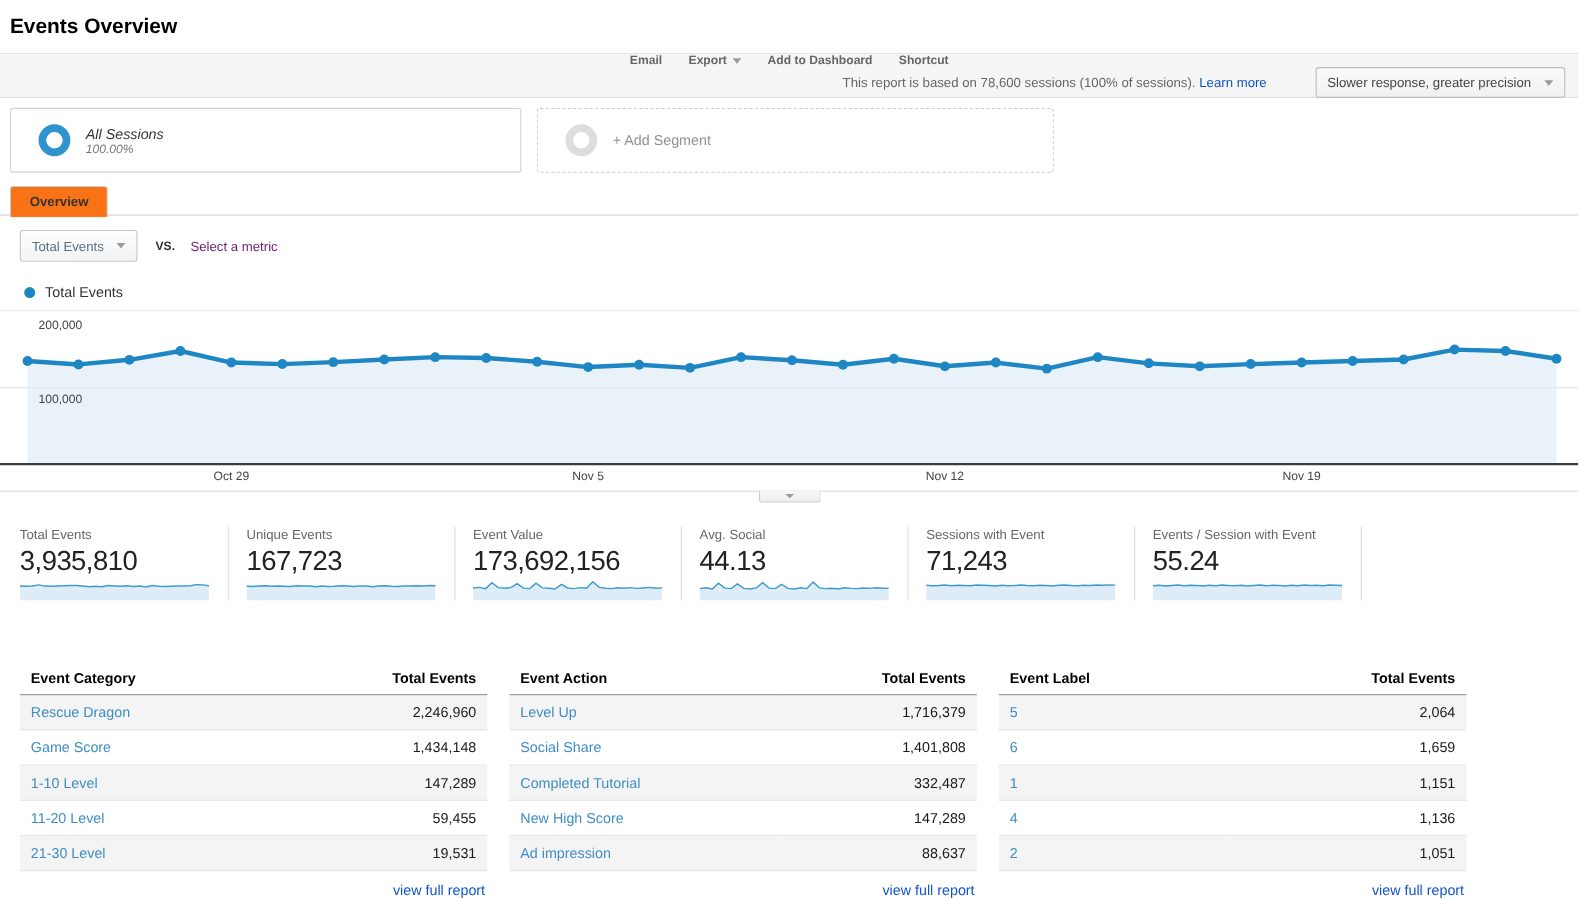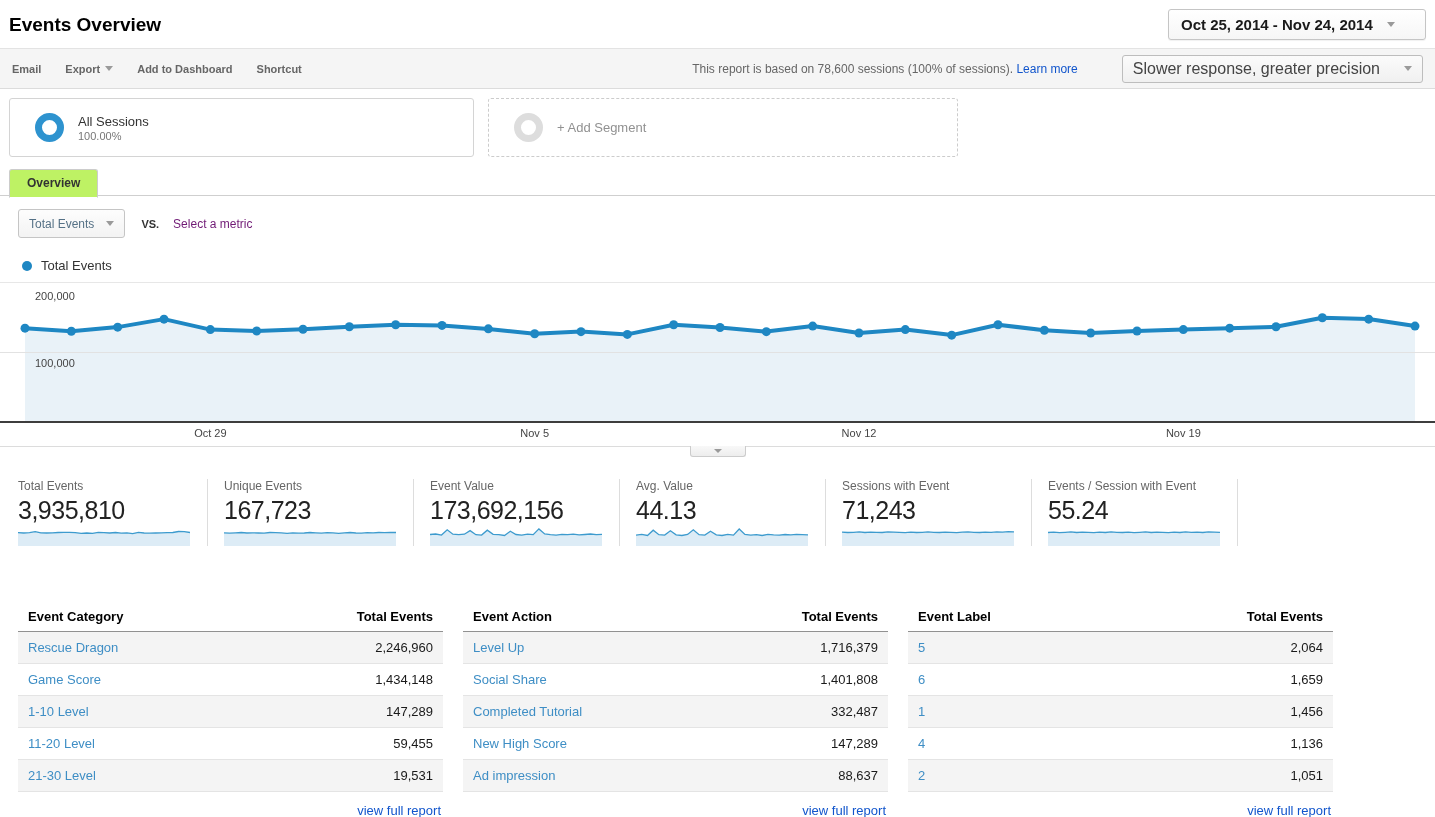--- a/index.html
+++ b/index.html
@@ -13,46 +13,46 @@
     display:flex; align-items:center; padding:0 9px 0 12px;
     border:1px solid #c5c5c5; border-radius:3px; background:linear-gradient(#fff,#f6f6f6);
     box-shadow:0 1px 1px rgba(0,0,0,.06); cursor:pointer; }
   .date-text { font-size:15px; font-weight:bold; color:#1a1a1a; }
   .caret { display:inline-block; width:0; height:0; border-left:4px solid transparent;
     border-right:4px solid transparent; border-top:5px solid #9a9a9a; }
   .date-box .caret { margin-left:14px; }
 
   
   .toolbar { height:41px; background:#f5f5f5; border-top:1px solid #e3e3e3; border-bottom:1px solid #dcdcdc;
-    display:flex; align-items:center; padding:0 12px; }
+    display:flex; align-items:center; padding:0 12px;flex-direction:column; }
   .tool-actions { display:flex; align-items:center; gap:24px; }
   .tool-link { font-size:11px; font-weight:bold; color:#666; cursor:pointer; display:flex; align-items:center; gap:5px; }
   .toolbar-right { margin-left:auto; display:flex; align-items:center; }
   .report-basis { font-size:12px; color:#666; margin-right:44px; }
   .report-basis a { color:#15c; }
-  .precision-btn { display:flex; align-items:center; gap:24px; height:28px; padding:0 10px;
+  .precision-btn { display:flex; align-items:center; gap:12px; height:28px; padding:0 10px;
     border:1px solid #bdbdbd; border-radius:3px; background:linear-gradient(#fbfbfb,#f0f0f0);
-    font-size:16px; color:#444; cursor:pointer; }
+    font-size:12px; color:#444; cursor:pointer; }
 
   
   .segments { display:flex; gap:14px; padding:9px 9px 11px 9px; background:#fff; }
   .segment-box { width:465px; height:59px; border:1px solid #d4d4d4; border-radius:3px; background:#fff;
-    display:flex; align-items:center; padding-left:25px; cursor:pointer; }
+    display:flex; align-items:center; padding-left:25px; cursor:pointer;font-style:italic; }
   .segment-add { width:470px; height:59px; border:1px dashed #ccc; border-radius:3px;
     display:flex; align-items:center; padding-left:25px; color:#999; cursor:pointer; }
   .donut { width:29px; height:29px; border-radius:50%; border:7px solid #2e93cf; flex:0 0 auto; }
   .donut.gray { border-color:#ddd; }
   .segment-text { margin-left:14px; }
   .segment-name { font-size:13px; color:#333; }
   .segment-pct { font-size:11px; color:#777; margin-top:1px; }
   .add-label { font-size:13px; color:#919191; margin-left:14px; }
 
   
   .tab-row { padding-left:9px; border-bottom:1px solid #cfcfcf; height:28px; }
-  .tab { display:inline-block; padding:6px 17px 7px; background:#bef264; border:1px solid #ccc; border-bottom:1px solid #fff;
+  .tab { display:inline-block; padding:6px 17px 7px; background:#f97316; border:1px solid #ccc; border-bottom:1px solid #fff;
     border-radius:3px 3px 0 0; font-size:12px; font-weight:bold; color:#333; position:relative; top:1px; cursor:pointer; }
 
   
   .metric-row { display:flex; align-items:center; padding:13px 10px 10px 18px; }
   .metric-select { display:flex; align-items:center; gap:12px; height:29px; padding:0 10px;
     border:1px solid #c5c5c5; border-radius:3px; background:linear-gradient(#fdfdfd,#f3f3f3);
     font-size:12px; color:#557186; cursor:pointer; }
   .vs-label { font-size:11px; font-weight:bold; color:#333; text-transform:uppercase; margin:0 14px 0 16px; }
   .select-metric-link { font-size:12px; color:#701a75; cursor:pointer; }
   .granularity { margin-left:auto; margin-right:10px; display:flex; border:1px solid #bdbdbd; border-radius:3px; overflow:hidden; }
@@ -98,24 +98,20 @@
   td.label a { color:#3e8ec5; cursor:pointer; }
   td.value { text-align:right; color:#1a1a1a; }
   .vfr { text-align:right; padding:9px 2px 0 0; }
   .vfr a { font-size:13px; color:#15c; cursor:pointer; }
 </style>
 </head>
 <body>
 
 <div class="top-header">
   <div class="page-title">Events Overview</div>
-  <div class="date-box">
-    <span class="date-text">Oct 25, 2014 - Nov 24, 2014</span>
-    <span class="caret"></span>
-  </div>
 </div>
 
 <div class="toolbar">
   <div class="tool-actions">
     <span class="tool-link">
         <span>Email</span>
       </span>
     <span class="tool-link">
         <span>Export</span>
         <span class="caret"></span>
@@ -246,21 +242,21 @@
     </div>
     <div class="stat">
       <div class="stat-label">Event Value</div>
       <div class="stat-value">173,692,156</div>
       <svg width="172" height="21">
         <path d="M 0.0,9.5 L 5.7,9.0 L 11.5,10.1 L 17.2,4.8 L 22.9,9.2 L 28.7,9.7 L 34.4,9.2 L 40.1,5.6 L 45.9,9.7 L 51.6,10.1 L 57.3,5.2 L 63.1,9.4 L 68.8,9.7 L 74.5,10.5 L 80.3,6.3 L 86.0,9.5 L 91.7,10.1 L 97.5,9.2 L 103.2,9.7 L 108.9,3.9 L 114.7,9.0 L 120.4,9.7 L 126.1,10.1 L 131.9,9.4 L 137.6,9.7 L 143.3,9.2 L 149.1,9.9 L 154.8,9.5 L 160.5,9.0 L 166.3,9.7 L 172.0,9.4 L 172,21 L 0,21 Z" fill="#ddecf6"></path>
         <polyline points="0.0,9.5 5.7,9.0 11.5,10.1 17.2,4.8 22.9,9.2 28.7,9.7 34.4,9.2 40.1,5.6 45.9,9.7 51.6,10.1 57.3,5.2 63.1,9.4 68.8,9.7 74.5,10.5 80.3,6.3 86.0,9.5 91.7,10.1 97.5,9.2 103.2,9.7 108.9,3.9 114.7,9.0 120.4,9.7 126.1,10.1 131.9,9.4 137.6,9.7 143.3,9.2 149.1,9.9 154.8,9.5 160.5,9.0 166.3,9.7 172.0,9.4" fill="none" stroke="#3d9bce" stroke-width="1.3"></polyline>
       </svg>
     </div>
     <div class="stat">
-      <div class="stat-label">Avg. Value</div>
+      <div class="stat-label">Avg. Social</div>
       <div class="stat-value">44.13</div>
       <svg width="172" height="21">
         <path d="M 0.0,10.1 L 5.7,9.4 L 11.5,10.5 L 17.2,5.2 L 22.9,9.7 L 28.7,10.1 L 34.4,5.8 L 40.1,9.9 L 45.9,10.5 L 51.6,9.4 L 57.3,4.8 L 63.1,9.7 L 68.8,10.1 L 74.5,6.3 L 80.3,9.9 L 86.0,10.5 L 91.7,9.4 L 97.5,10.1 L 103.2,4.0 L 108.9,9.4 L 114.7,10.1 L 120.4,9.7 L 126.1,10.5 L 131.9,9.4 L 137.6,9.9 L 143.3,10.1 L 149.1,9.5 L 154.8,9.9 L 160.5,9.4 L 166.3,9.7 L 172.0,9.9 L 172,21 L 0,21 Z" fill="#ddecf6"></path>
         <polyline points="0.0,10.1 5.7,9.4 11.5,10.5 17.2,5.2 22.9,9.7 28.7,10.1 34.4,5.8 40.1,9.9 45.9,10.5 51.6,9.4 57.3,4.8 63.1,9.7 68.8,10.1 74.5,6.3 80.3,9.9 86.0,10.5 91.7,9.4 97.5,10.1 103.2,4.0 108.9,9.4 114.7,10.1 120.4,9.7 126.1,10.5 131.9,9.4 137.6,9.9 143.3,10.1 149.1,9.5 154.8,9.9 160.5,9.4 166.3,9.7 172.0,9.9" fill="none" stroke="#3d9bce" stroke-width="1.3"></polyline>
       </svg>
     </div>
     <div class="stat">
       <div class="stat-label">Sessions with Event</div>
       <div class="stat-value">71,243</div>
       <svg width="172" height="21">
@@ -357,21 +353,21 @@
           <tr>
             <td class="label"><a href="#">5</a></td>
             <td class="value">2,064</td>
           </tr>
           <tr>
             <td class="label"><a href="#">6</a></td>
             <td class="value">1,659</td>
           </tr>
           <tr>
             <td class="label"><a href="#">1</a></td>
-            <td class="value">1,456</td>
+            <td class="value">1,151</td>
           </tr>
           <tr>
             <td class="label"><a href="#">4</a></td>
             <td class="value">1,136</td>
           </tr>
           <tr>
             <td class="label"><a href="#">2</a></td>
             <td class="value">1,051</td>
           </tr>
         </tbody>

